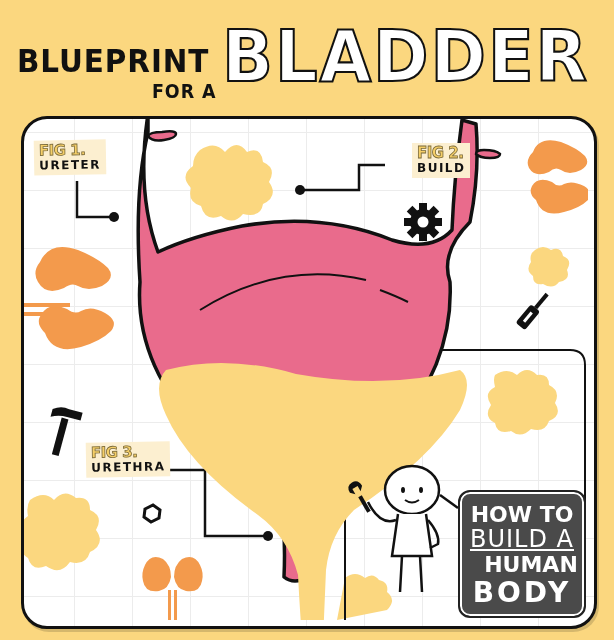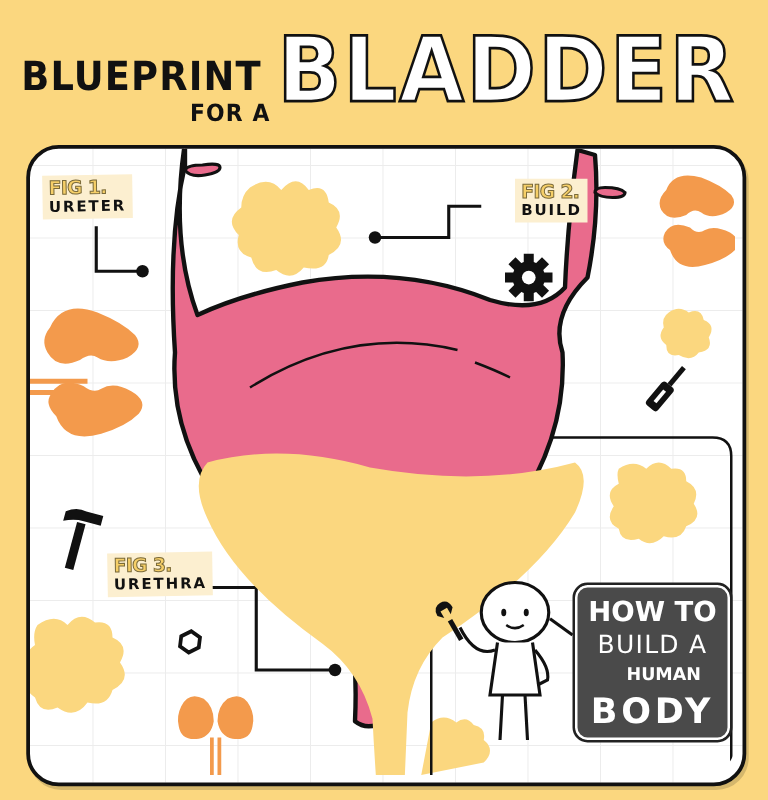--- a/index.html
+++ b/index.html
@@ -8,25 +8,25 @@
   #t1 { left:17px; top:42px; font-size:32px; transform:scaleX(0.92); transform-origin:left; }
   #t2 { left:152px; top:80px; font-size:19px; transform:scaleX(0.92); transform-origin:left; }
   #t3 { left:222px; top:20px; font-size:72px; font-weight:bold; color:#fff; -webkit-text-stroke:2.2px #111; letter-spacing:2px; font-family:"DejaVu Sans", sans-serif; transform:scaleX(0.93); transform-origin:left; line-height:1; }
   .board { position:absolute; left:21px; top:116px; width:570px; height:507px; background:#fff; border:3px solid #111; border-radius:26px; overflow:hidden; box-shadow:2px 3px 0 rgba(0,0,0,0.15);
     background-image: linear-gradient(#ececec 1px, transparent 1px), linear-gradient(90deg, #ececec 1px, transparent 1px);
     background-size:58px 58px; background-position:-8px 13px; }
   svg.art { position:absolute; left:0; top:0; }
   .fig { position:absolute; background:#fcefd0; padding:2px 5px 3px 5px; }
   .fig .num { display:block; font-family:"DejaVu Sans", sans-serif; font-weight:bold; font-size:15px; color:#f6cf68; -webkit-text-stroke:0.8px #7a6a3a; letter-spacing:-0.5px; line-height:16px; }
   .fig .lbl { display:block; font-family:"DejaVu Sans", sans-serif; font-size:12px; color:#111; letter-spacing:1.5px; line-height:14px; font-weight:bold; }
-  .panel { position:absolute; left:458px; top:466px; width:124px; height:124px; background:#4a4a4a; border:2px solid #222; border-radius:12px; box-shadow:0 0 0 2px #fff inset; }
+  .panel { position:absolute; left:458px; top:490px; width:124px; height:124px; background:#4a4a4a; border:2px solid #222; border-radius:12px; box-shadow:0 0 0 2px #fff inset; }
   .panel span { display:block; color:#fff; text-align:center; font-family:"DejaVu Sans", sans-serif; font-weight:bold; line-height:25px; }
   .p1 { font-size:22px; margin-top:10px; }
-  .p2 { font-size:20px; font-weight:normal !important; letter-spacing:1px; }
-  .p3 { font-size:14px;margin-left:18px; }
+  .p2 { font-size:24px; font-weight:normal !important; letter-spacing:1px;text-decoration:underline; }
+  .p3 { font-size:22px;margin-left:18px; }
   .p4 { font-size:28px; font-weight:normal; letter-spacing:3px; line-height:32px !important; }
 </style>
 </head>
 <body>
 
 <div class="title-small" id="t1">BLUEPRINT</div>
 <div class="title-small" id="t2">FOR A</div>
 <div id="t3" style="position:absolute;">BLADDER</div>
 
 <div class="board"></div>

